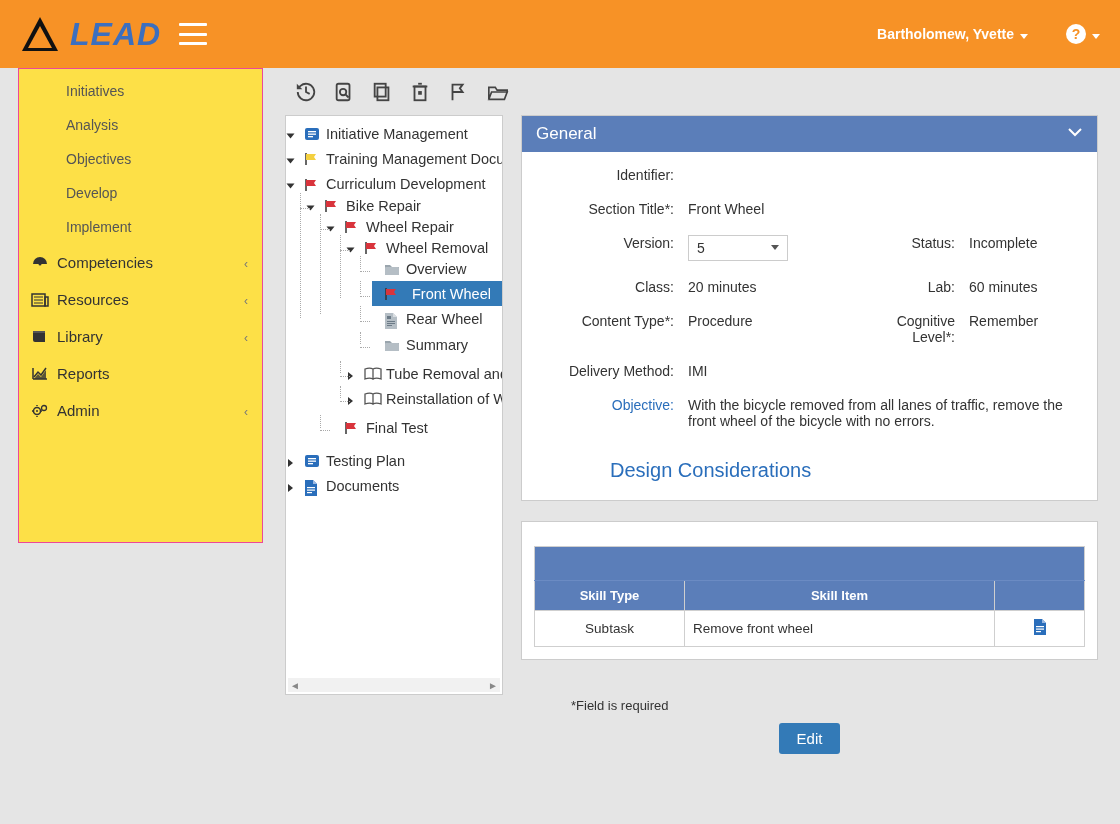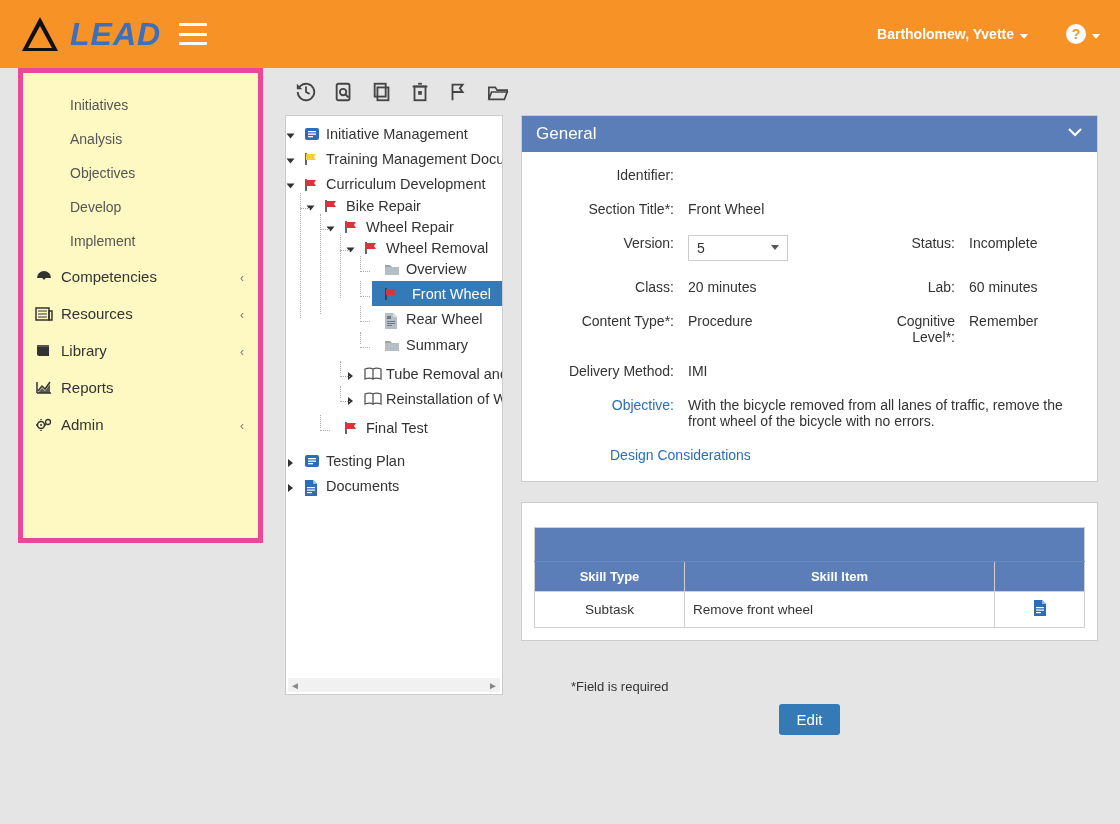--- a/index.html
+++ b/index.html
@@ -7,21 +7,21 @@
 .topbar{background:#f79226;height:68px;display:flex;align-items:center;padding:0 20px;color:#fff}
 .logo{display:flex;align-items:center;gap:10px}
 .logo-tri{width:40px;height:40px}
 .logo-text{color:#3c6fbf;font-weight:700;font-style:italic;font-size:32px;letter-spacing:1px}
 .hamburger{margin-left:18px;width:28px;height:22px;display:flex;flex-direction:column;justify-content:space-between;cursor:pointer}
 .hamburger div{height:3px;background:#fff;border-radius:1px}
 .top-right{margin-left:auto;display:flex;align-items:center;gap:38px;font-weight:700}
 .caret-down{width:0;height:0;border-left:4px solid transparent;border-right:4px solid transparent;border-top:5px solid #fff;display:inline-block;margin-left:6px}
 .help-ico{width:20px;height:20px;border-radius:50%;background:#fff;color:#f79226;display:inline-flex;align-items:center;justify-content:center;font-weight:700;font-size:14px}
 .layout{display:flex;height:calc(824px - 68px)}
-.sidebar{width:245px;background:#fef9c3;border:5px solid #ec4899;margin:0 0 0 18px;padding-top:15px;height:475px}
+.sidebar{width:245px;background:#fde047;border:1px solid #ec4899;margin:0 0 0 18px;padding-top:5px;height:475px}
 .side-item{padding:9px 0 9px 47px;color:#555;cursor:pointer;position:relative}
 .side-item.active{color:#f79226;background:#f4f4f4}
 .side-cat{padding:10px 14px 10px 38px;color:#333;font-size:15px;cursor:pointer;position:relative}
 .side-cat .chev{position:absolute;right:14px;top:13px;font-size:12px;color:#777}
 .side-cat .ci{position:absolute;left:12px;top:11px;width:18px;text-align:center}
 .content{flex:1;padding:5px 22px 20px 22px;overflow:auto}
 .toolbar{display:flex;gap:16px;padding:8px 0 12px 10px}
 .toolbar .tbtn{width:22px;height:22px;color:#444;cursor:pointer}
 .cols{display:flex;gap:18px}
 .tree-panel{width:220px;background:#fff;border:1px solid #ccc;height:580px;position:relative;overflow:hidden}
@@ -55,21 +55,21 @@
 .kv .link{color:#2a6ebb;cursor:pointer}
 .sel-box{border:1px solid #ccc;padding:4px 24px 4px 8px;width:100px;position:relative;display:inline-block}
 .sel-box::after{content:"";position:absolute;right:8px;top:9px;border-left:4px solid transparent;border-right:4px solid transparent;border-top:5px solid #555}
 .skill-table{width:100%;border-collapse:collapse;margin-top:12px}
 .skill-head-top{background:#5b7eb9;height:34px}
 .skill-table th{background:#5b7eb9;color:#fff;font-weight:700;padding:7px;border:1px solid #cfcfcf;font-size:13px}
 .skill-table td{padding:8px;border:1px solid #cfcfcf;text-align:left;font-size:13.5px}
 .skill-table td.c{text-align:center}
 .req-note{font-size:13px;margin:18px 0 0 50px}
 .edit-btn{background:#337ab7;color:#fff;border:none;padding:7px 18px;font-size:15px;border-radius:3px;cursor:pointer;display:block;margin:10px auto 0}
-.dc-link{color:#2a6ebb;cursor:pointer;margin-left:70px;margin-top:18px;display:inline-block;font-size:14px}
+.dc-link{color:#2a6ebb;cursor:pointer;margin-left:70px;margin-top:30px;display:inline-block;font-size:20px}
 </style>
 </head>
 <body>
 
 <div class="topbar">
  <div class="logo">
   <svg class="logo-tri" viewBox="0 0 40 40">
         <polygon points="20,3 38,37 2,37" fill="#111"></polygon>
         <polygon points="20,12 32,34 8,34" fill="#f79226"></polygon>
         <text x="20" y="44" font-size="4" fill="#111" text-anchor="middle">AIMERLON, INC.</text>

